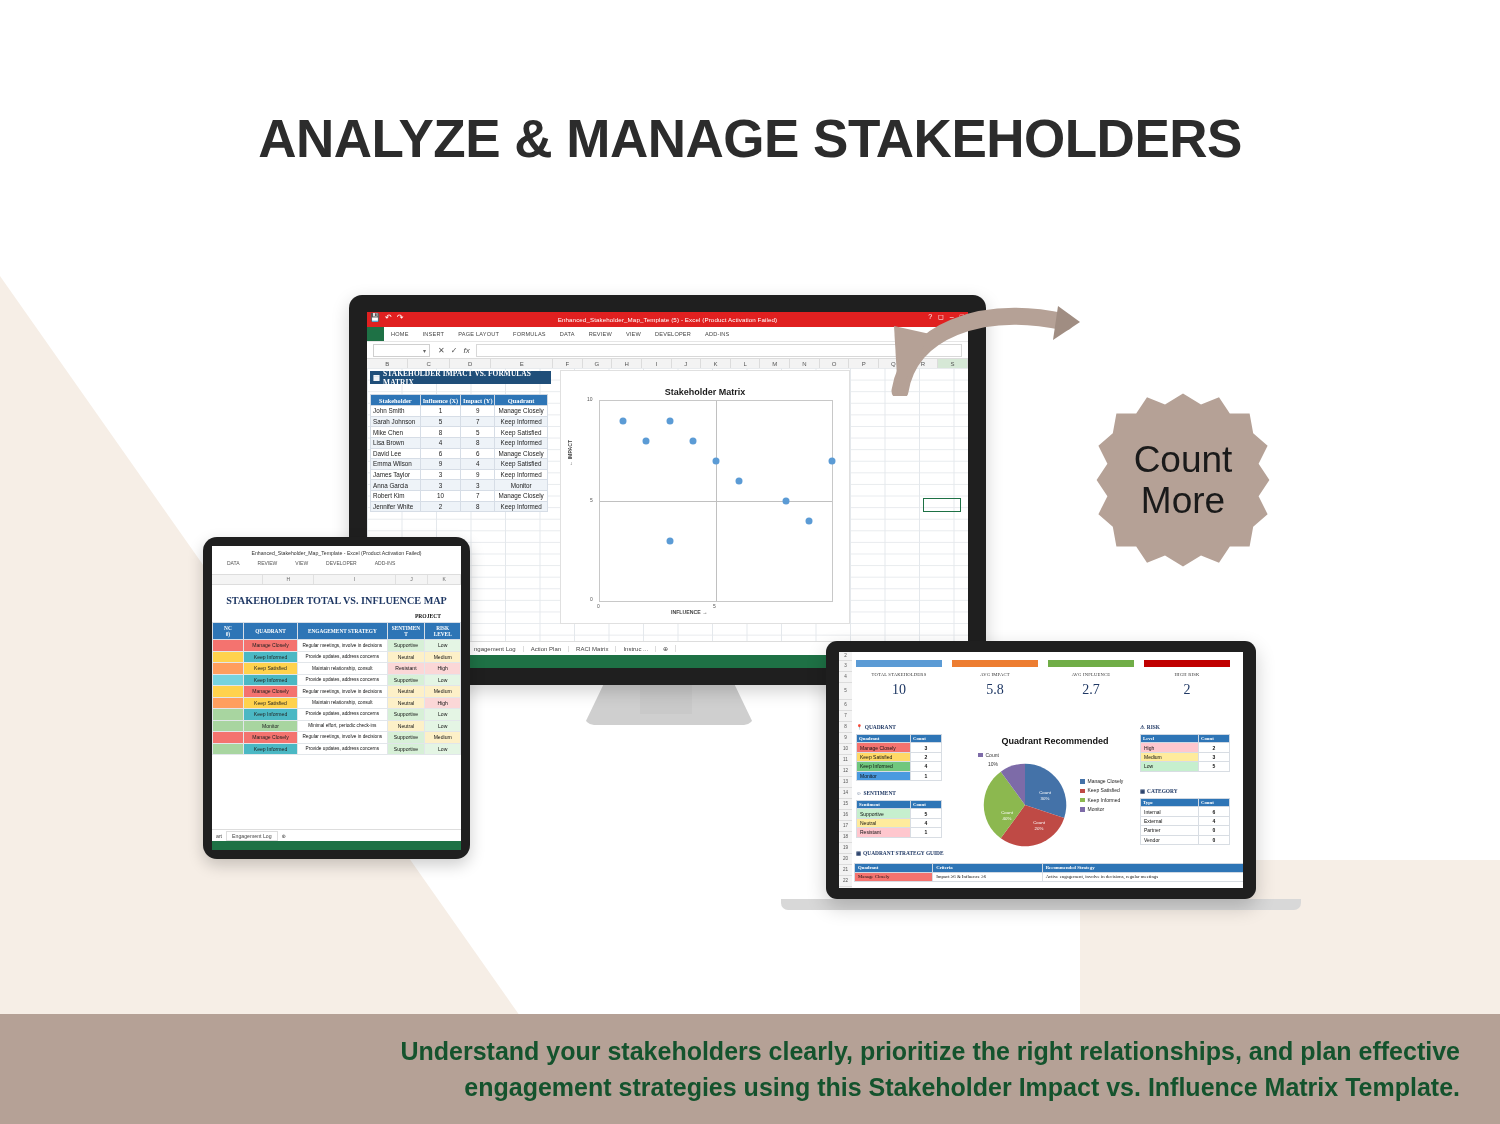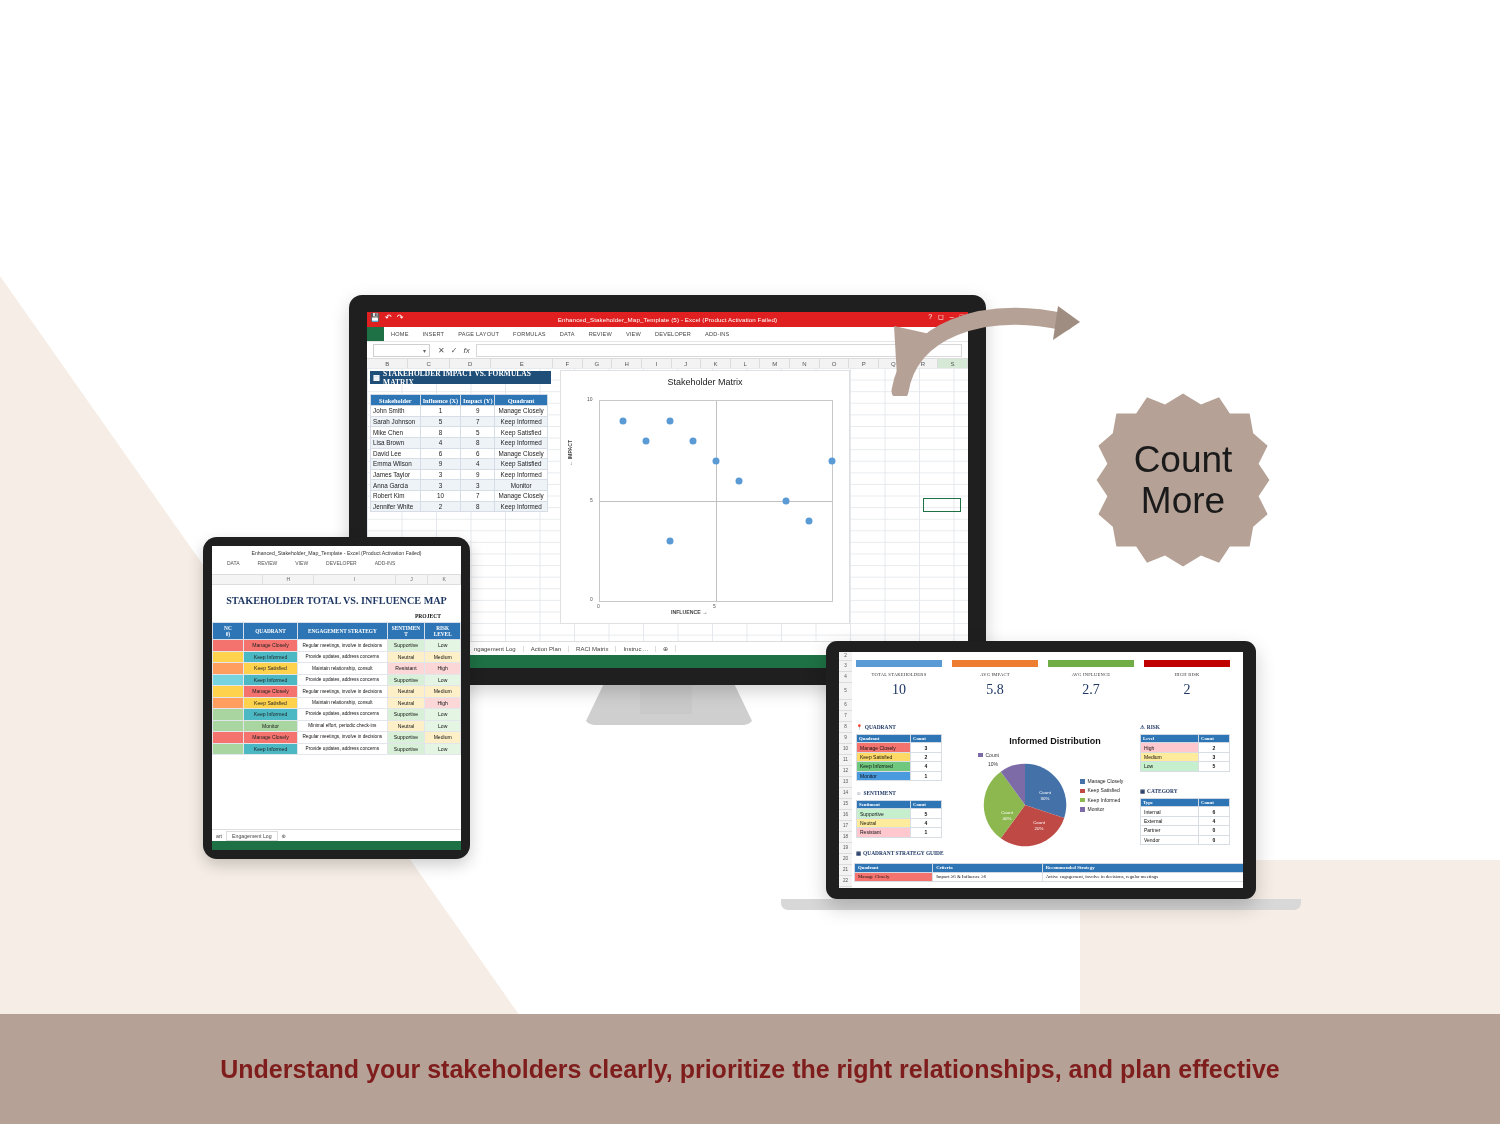--- a/index.html
+++ b/index.html
@@ -34,22 +34,22 @@
   }
   #headline .l2{display:block;}
   
   #footer-banner{
     position:absolute;left:0;bottom:0;width:1500px;height:110px;
     background:#b5a196;
     z-index:6;
     display:flex;align-items:center;justify-content:center;
   }
   #footer-text{
-    color:#7f1d1d;font-size:25px;font-weight:bold;line-height:1.45;
-    text-align:center;width:1420px;
+    color:#14532d;font-size:25px;font-weight:bold;line-height:1.45;
+    text-align:right;width:1420px;
   }
   
   #more-info-badge{
     position:absolute;left:1093px;top:390px;width:180px;height:180px;z-index:7;
   }
   #more-info-badge svg{display:block;}
   #more-info-label{
     position:absolute;left:1093px;top:390px;width:180px;height:180px;
     display:flex;flex-direction:column;align-items:center;justify-content:center;
     font-size:37px;color:#1a1a1a;line-height:1.12;z-index:8;
@@ -105,21 +105,21 @@
   }
   #ds-table{position:absolute;left:3px;top:26px;width:178px;border-collapse:collapse;}
   #ds-table th{background:#2e75b6;color:#fff;font-size:6.3px;padding:1.6px 1px;border:1px solid #cfd8e3;font-family:"Liberation Serif",serif;}
   #ds-table td{font-size:6.3px;padding:1.3px 2px;border:1px solid #d6dde6;color:#1b1b1b;text-align:center;background:#fff;}
   #ds-table td.nm{text-align:left;}
   #ds-table tr:nth-child(even) td{background:#eef3f8;}
   
   #ds-chart{
     position:absolute;left:193px;top:2px;width:288px;height:252px;background:#fff;border:1px solid #e0e0e0;
   }
-  #ds-chart-title{text-align:center;font-size:9px;font-weight:normal;color:#1a1a1a;margin-top:6px;}
+  #ds-chart-title{text-align:center;font-size:9px;font-weight:bold;color:#1a1a1a;margin-top:16px;}
   #ds-plot{position:absolute;left:38px;top:29px;width:232px;height:200px;border:1px solid #c8c8c8;background:#fff;}
   #ds-plot .vline{position:absolute;left:50%;top:0;bottom:0;width:1px;background:#c0c0c0;}
   #ds-plot .hline{position:absolute;top:50%;left:0;right:0;height:1px;background:#c0c0c0;}
   .dot{position:absolute;width:7px;height:7px;border-radius:50%;background:#5b9bd5;transform:translate(-50%,50%);}
   .ax-lbl{position:absolute;font-size:5px;color:#555;}
   #ds-ylab{position:absolute;left:6px;top:95px;font-size:5.2px;color:#444;font-weight:bold;
     transform:rotate(-90deg);transform-origin:left top;white-space:nowrap;}
   #ds-xlab{position:absolute;left:110px;top:238px;font-size:5.2px;color:#444;font-weight:bold;}
   .selcell{position:absolute;border:1.6px solid #1e7145;}
   
@@ -176,20 +176,21 @@
   #sg-table th{background:#2e75b6;color:#fff;font-size:4.8px;padding:1.4px 3px;border:1px solid #cfd8e3;text-align:left;font-family:"Liberation Serif",serif;}
   #sg-table td{font-size:4.8px;padding:1.4px 3px;border:1px solid #d8dde3;color:#111;font-family:"Liberation Serif",serif;}
 </style>
 </head>
 <body>
 
 <div id="bg-beige-wedge"></div>
 <div id="bg-beige-right"></div>
 
 <h1 id="headline">
+  <span class="l2">ANALYZE &amp; MANAGE STAKEHOLDERS</span>
 </h1>
 
 <svg id="curved-arrow" viewBox="0 0 190 100">
   <path d="M10 95 C 20 35, 90 8, 175 26" stroke="#b5a196" stroke-width="17" fill="none" stroke-linecap="round"></path>
   <polygon points="40 38, 8 98, 4 30" fill="#b5a196"></polygon>
   <polygon points="168 10, 190 26, 163 44" fill="#a08d82"></polygon>
 </svg>
 
 <div id="more-info-badge">
   <svg viewBox="0 0 100 100" width="180" height="180">
@@ -648,21 +649,21 @@
               <td>Partner</td>
               <td class="ctr">0</td>
             </tr>
             <tr>
               <td>Vendor</td>
               <td class="ctr">0</td>
             </tr>
           </tbody>
       </table>
 
-      <div id="pie-title">Informed Distribution</div>
+      <div id="pie-title">Quadrant Recommended</div>
       <div style="position:absolute;left:126px;top:100px;display:flex;align-items:center;gap:3px;font-size:5px;color:#333;">
         <span class="sw" style="width:4.5px;height:4.5px;background:#7d6ba8;display:inline-block;"></span>
         <span>Count</span>
       </div>
       <div style="position:absolute;left:136px;top:109px;font-size:5px;color:#333;">10%</div>
       <div id="pie-wrap">
         <svg viewBox="0 0 100 100" width="86" height="86">
 
           <path d="M50 50 L50 2 A48 48 0 0 1 95.6 65.0 Z" fill="#4472a8"></path>
 
@@ -721,14 +722,15 @@
             </tr>
           </tbody>
       </table>
     </div>
   </div>
 </div>
 
 <div id="footer-banner">
   <div id="footer-text">
     <span>Understand your stakeholders clearly, prioritize the right relationships, and plan effective</span><br>
+    <span>engagement strategies using this Stakeholder Impact vs. Influence Matrix Template.</span>
   </div>
 </div>
 
 </body></html>

